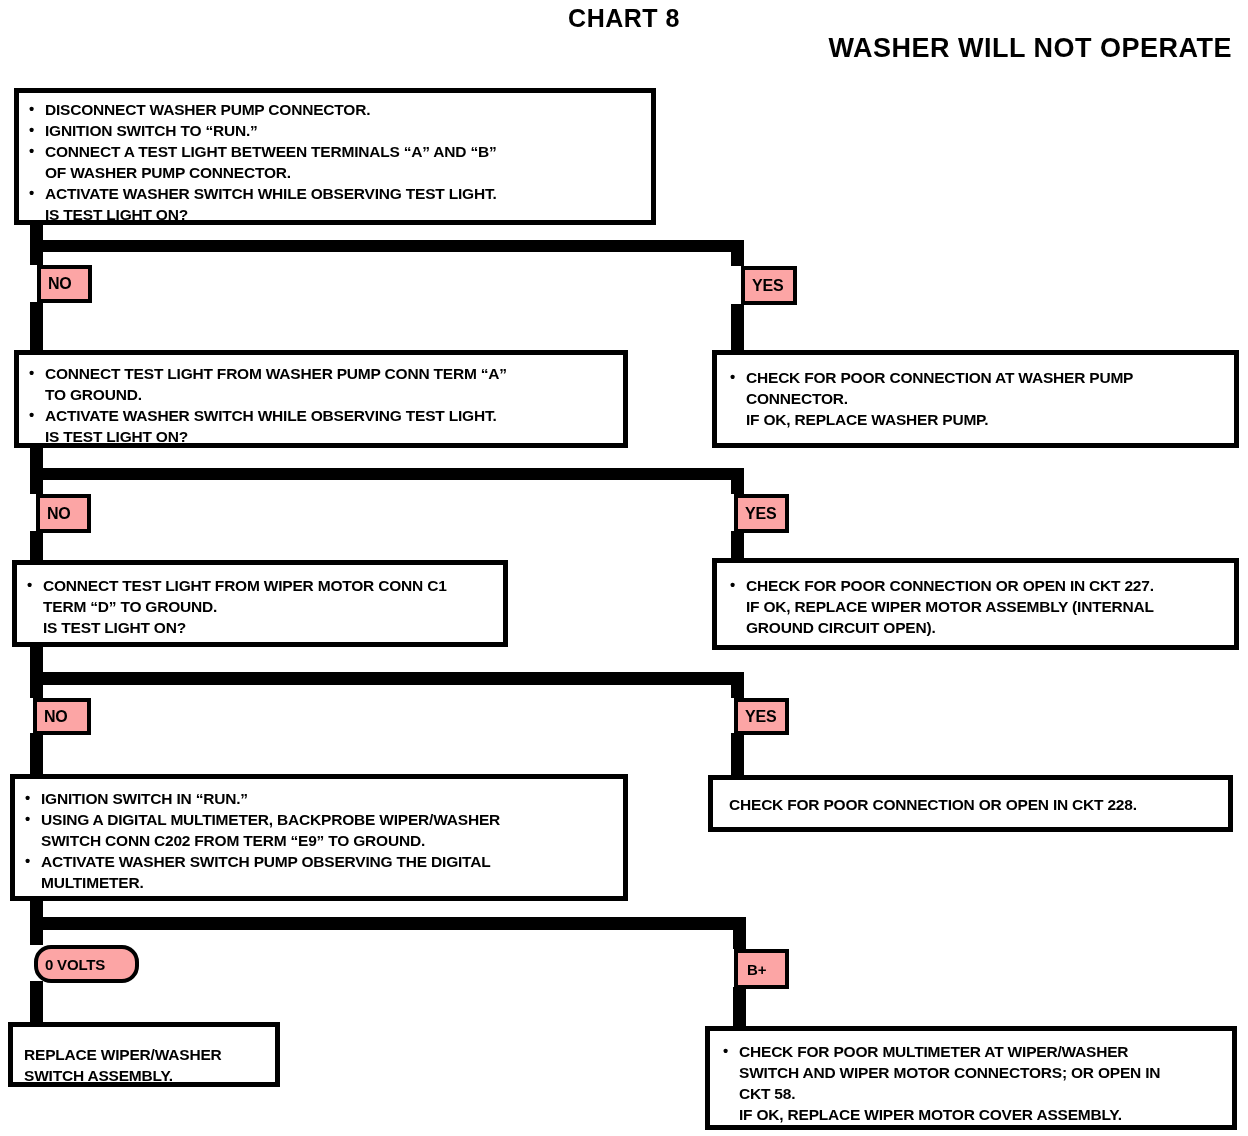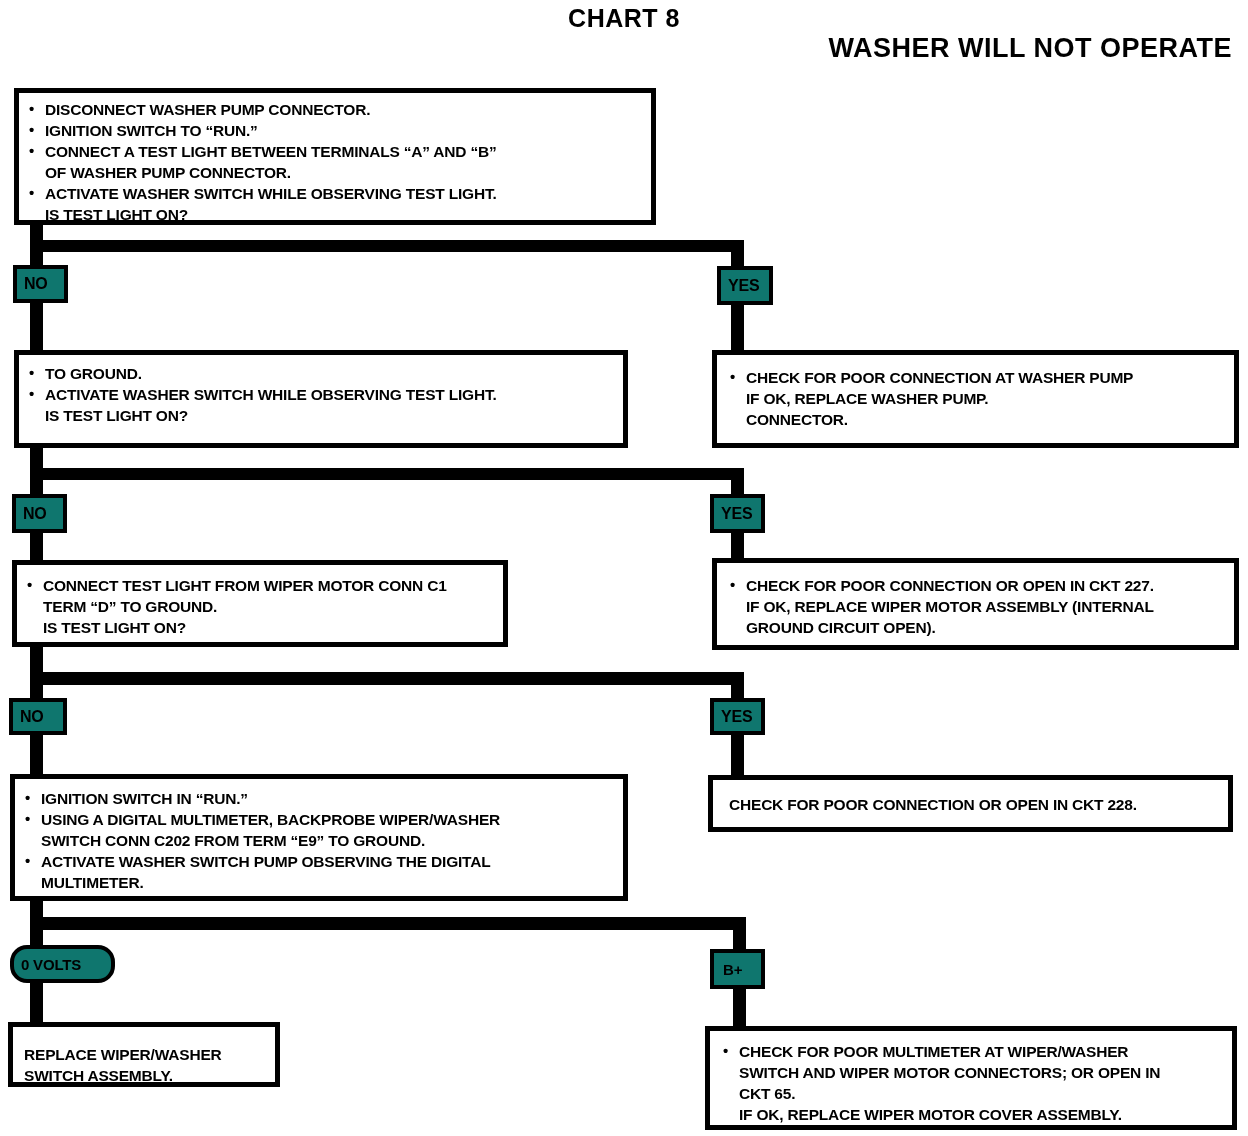--- a/index.html
+++ b/index.html
@@ -16,23 +16,23 @@
   .box {
     position:absolute; border:5px solid #000; background:#fff;
     box-sizing:border-box; font-weight:bold; font-size:15.5px;
     line-height:21px; letter-spacing:-0.2px;
   }
   .inner { padding:6px 6px 4px 9px; }
   .ln { position:relative; padding-left:17px; }
   .ln.plain { padding-left:2px; }
   .blt { position:absolute; left:1px; top:-1px; font-size:15px; }
   .lbl {
-    position:absolute; border:4px solid #000; background:#0f766e;
+    position:absolute; border:4px solid #000; background:#fca5a5;
     box-sizing:border-box; font-weight:bold; font-size:16px;
-    letter-spacing:-0.2px; display:flex; align-items:center; padding-left:7px;
+    letter-spacing:-0.2px; display:flex; align-items:center; padding-left:7px;margin-left:24px;
   }
   .conn { position:absolute; background:#000; }
 </style>
 </head>
 <body>
 
 <div class="stage">
 
   <div class="title1">CHART 8</div>
   <div class="title2">WASHER WILL NOT OPERATE</div>
@@ -55,31 +55,31 @@
       <span>NO</span>
     </div>
   <div class="lbl" style="left:717px; top:266px; width:56px; height:39px;">
       <span>YES</span>
     </div>
   <div class="conn" style="left:30px; top:302px; width:13px; height:48px;"></div>
   <div class="conn" style="left:731px; top:304px; width:13px; height:46px;"></div>
 
   <div class="box" style="left:14px; top:350px; width:614px; height:98px;">
     <div class="inner" style="padding-top:8px;">
-      <div class="ln"><span class="blt">•</span></div>
+      <div class="ln"><span class="blt">•</span><span>CONNECT TEST LIGHT FROM WASHER PUMP CONN TERM “A”</span></div>
       <div class="ln"><span>TO GROUND.</span></div>
       <div class="ln"><span class="blt">•</span><span>ACTIVATE WASHER SWITCH WHILE OBSERVING TEST LIGHT.</span></div>
       <div class="ln"><span>IS TEST LIGHT ON?</span></div>
     </div>
   </div>
   <div class="box" style="left:712px; top:350px; width:527px; height:98px;">
     <div class="inner" style="padding-top:12px; padding-left:12px;">
       <div class="ln"><span class="blt">•</span><span>CHECK FOR POOR CONNECTION AT WASHER PUMP</span></div>
+      <div class="ln"><span>CONNECTOR.</span></div>
       <div class="ln"><span>IF OK, REPLACE WASHER PUMP.</span></div>
-      <div class="ln"><span>CONNECTOR.</span></div>
     </div>
   </div>
 
   <div class="conn" style="left:30px; top:446px; width:13px; height:48px;"></div>
   <div class="conn" style="left:30px; top:468px; width:714px; height:12px;"></div>
   <div class="conn" style="left:731px; top:480px; width:13px; height:14px;"></div>
   <div class="lbl" style="left:12px; top:494px; width:55px; height:39px;">
       <span>NO</span>
     </div>
   <div class="lbl" style="left:710px; top:494px; width:55px; height:39px;">
@@ -145,18 +145,18 @@
   <div class="box" style="left:8px; top:1022px; width:272px; height:65px;">
     <div class="inner" style="padding-top:17px;">
       <div class="ln plain"><span>REPLACE WIPER/WASHER</span></div>
       <div class="ln plain"><span>SWITCH ASSEMBLY.</span></div>
     </div>
   </div>
   <div class="box" style="left:705px; top:1026px; width:532px; height:104px;">
     <div class="inner" style="padding-top:10px; padding-left:12px;">
       <div class="ln"><span class="blt">•</span><span>CHECK FOR POOR MULTIMETER AT WIPER/WASHER</span></div>
       <div class="ln"><span>SWITCH AND WIPER MOTOR CONNECTORS; OR OPEN IN</span></div>
-      <div class="ln"><span>CKT 65.</span></div>
+      <div class="ln"><span>CKT 58.</span></div>
       <div class="ln"><span>IF OK, REPLACE WIPER MOTOR COVER ASSEMBLY.</span></div>
     </div>
   </div>
 
 </div>
 
 </body></html>

